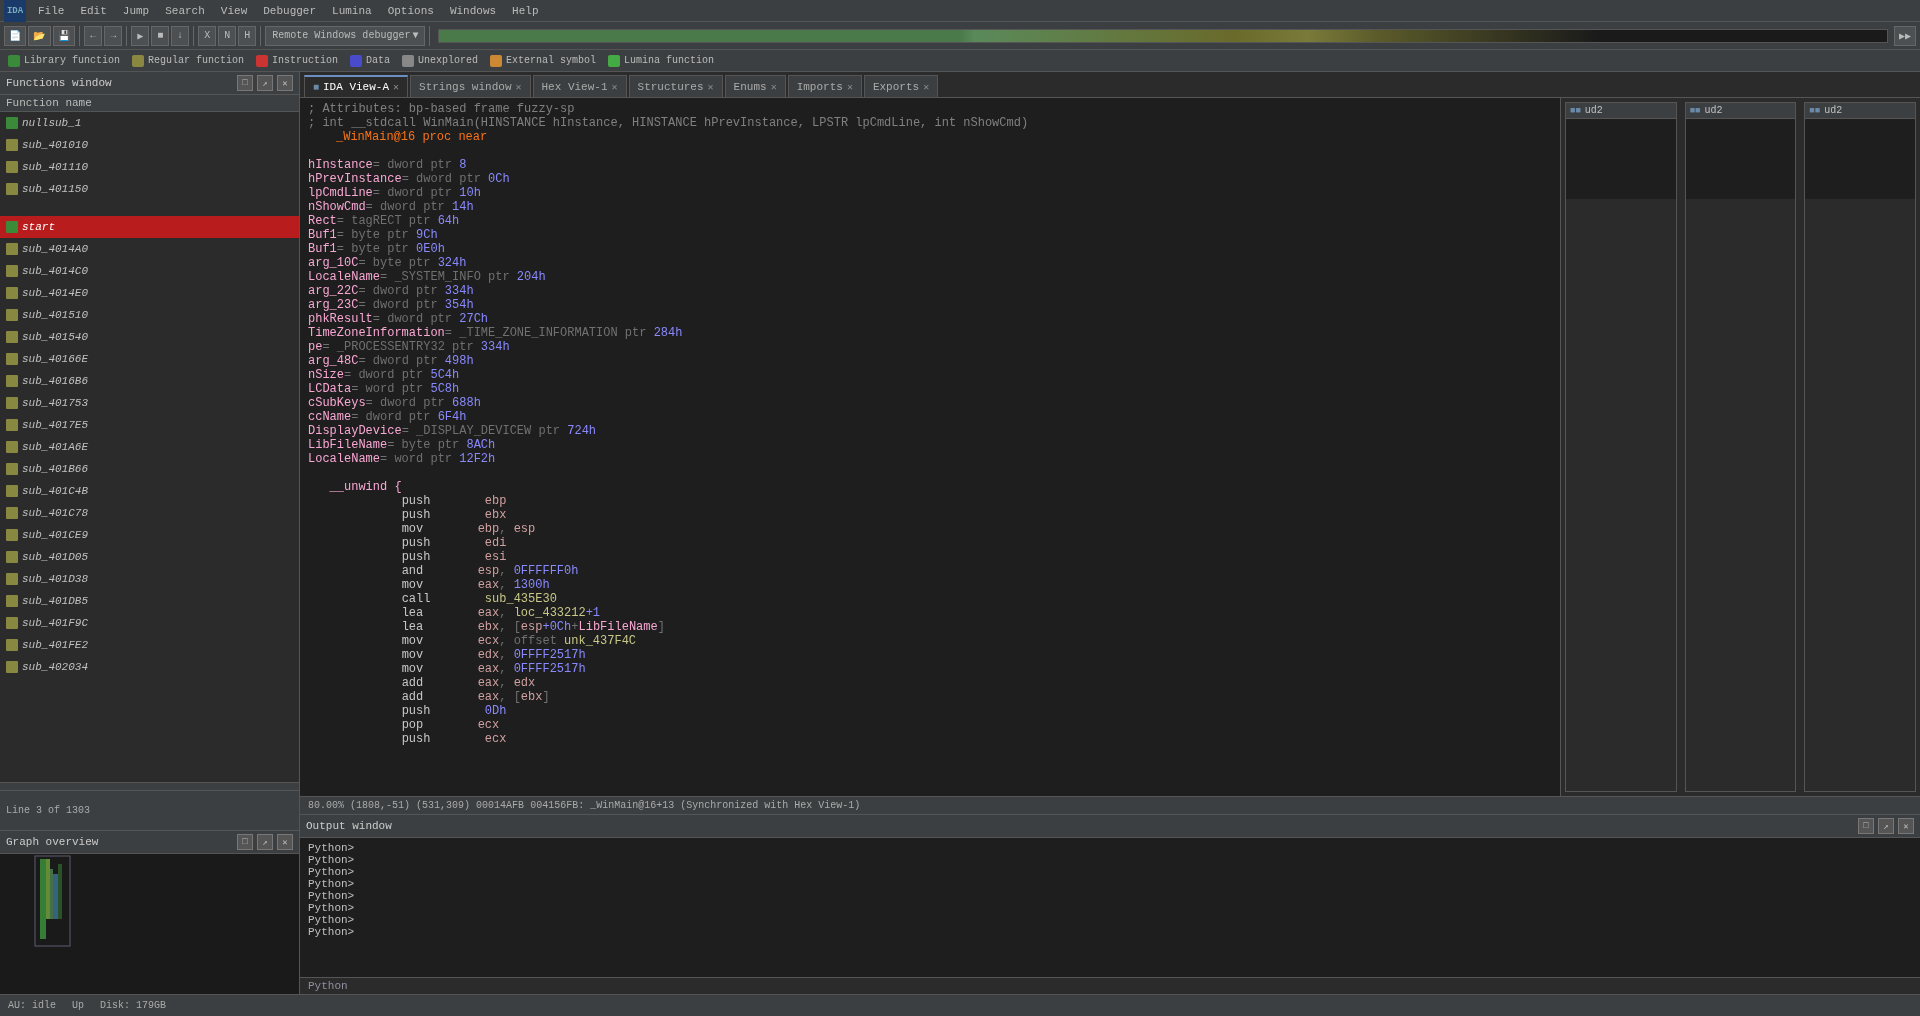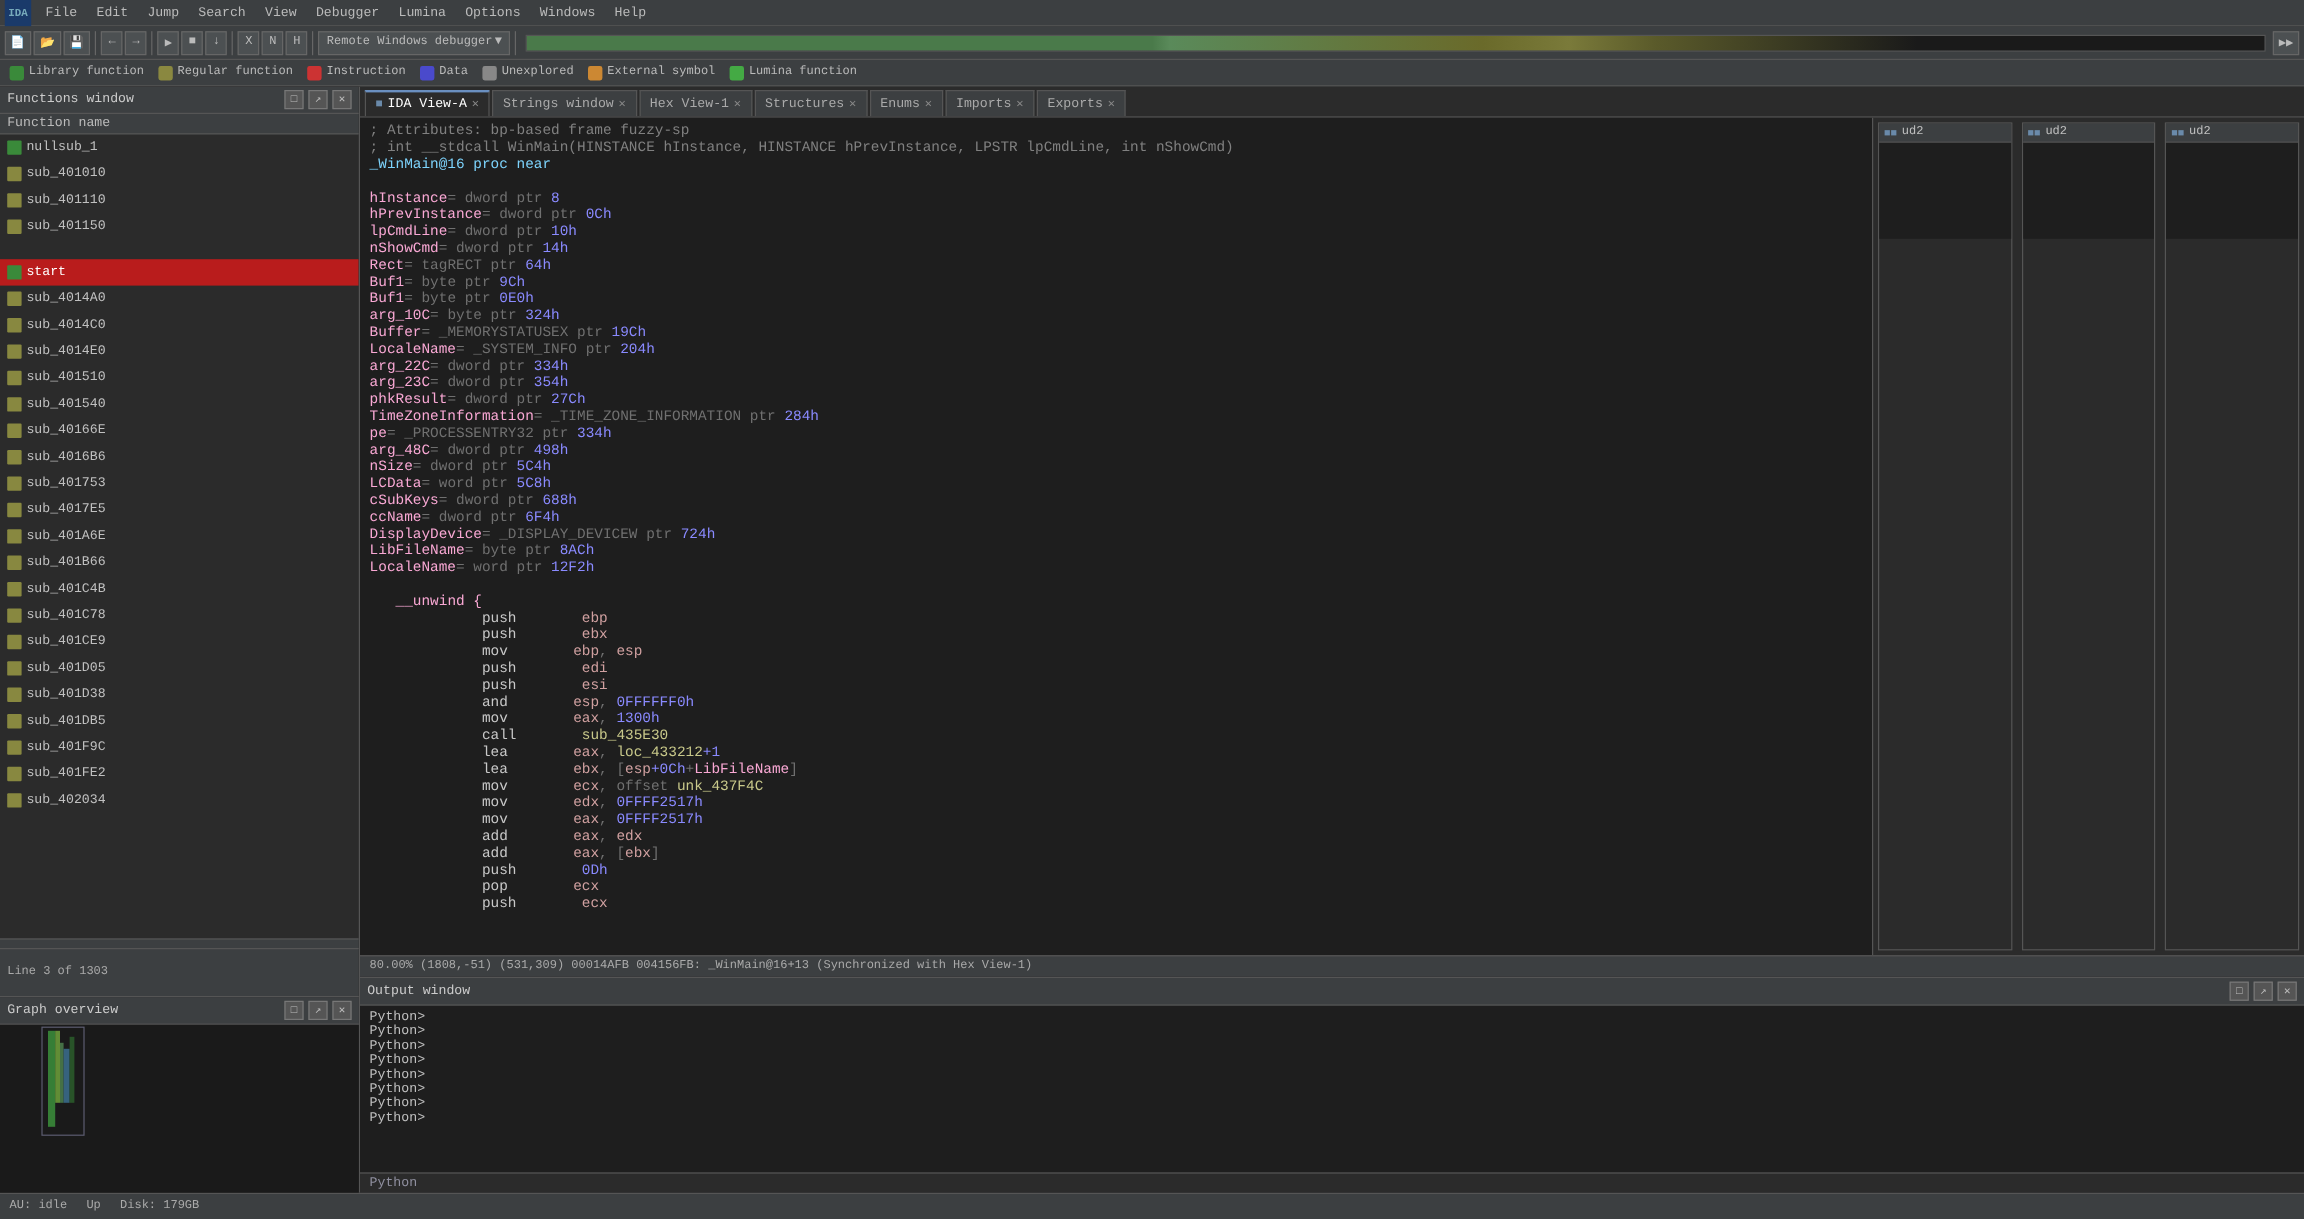--- a/index.html
+++ b/index.html
@@ -30,42 +30,42 @@
 
     
     #sidebar { width: 300px; min-width: 300px; background: #2b2b2b; border-right: 1px solid #555; display: flex; flex-direction: column; }
     #functions-window { flex: 1; display: flex; flex-direction: column; overflow: hidden; }
     .panel-header { background: #3c3f41; padding: 3px 6px; display: flex; align-items: center; justify-content: space-between; border-bottom: 1px solid #555; }
     .panel-title { color: #ccc; font-size: 11px; }
     .panel-controls { display: flex; gap: 4px; }
     .panel-btn { background: #555; border: 1px solid #777; color: #bbb; width: 16px; height: 16px; display: flex; align-items: center; justify-content: center; cursor: pointer; font-size: 9px; }
     .col-header { background: #3c3f41; padding: 2px 6px; color: #bbb; font-size: 11px; border-bottom: 1px solid #555; }
     .func-list { flex: 1; overflow-y: auto; overflow-x: hidden; }
-    .func-item { display: flex; align-items: center; padding: 5px 6px; cursor: pointer; color: #c0c0c0; }
+    .func-item { display: flex; align-items: center; padding: 5px 6px; cursor: pointer; color: #c0c0c0; font-style: italic; }
     .func-item.selected { background: #b91c1c; color: #fff; margin-top: 16px; }
     .func-icon { width: 12px; height: 12px; margin-right: 4px; display: inline-block; border-radius: 1px; }
     .func-icon.lib { background: #3a8a3a; }
     .func-icon.reg { background: #888840; }
     .func-icon.start { background: #3a8a3a; }
 
     .status-line { background: #3c3f41; padding: 14px 6px; color: #aaa; font-size: 10px; border-top: 1px solid #555; }
     .scrollbar-h { height: 8px; background: #3c3f41; border-top: 1px solid #555; }
 
     #graph-overview { height: 164px; border-top: 1px solid #555; display: flex; flex-direction: column; }
     .graph-canvas { flex: 1; background: #1a1a1a; position: relative; overflow: hidden; }
     #disasm-view { flex: 1; background: #1e1e1e; overflow-y: auto; overflow-x: hidden; padding: 4px 0; font-family: 'Courier New', monospace; font-size: 12px; }
     .disasm-line { padding: 0 8px; white-space: nowrap; min-height: 14px; line-height: 14px; }
     .kw { color: #f9a8d4; }
     .comment { color: #808080; }
     .reg { color: #d0a0a0; }
     .num { color: #8a8aff; }
     .label { color: #c8c88a; }
     .instr { color: #c8c8c8; }
     .dim { color: #707070; }
-    .proc-name { color: #7dd3fc; }
+    .proc-name { color: #f97316; margin-left: 28px; }
 
     
     #right-panel { width: 360px; background: #2b2b2b; border-left: 1px solid #555; display: flex; flex-direction: row; gap: 0; }
     .ud2-window { flex: 1; border: 1px solid #555; background: #2b2b2b; margin: 4px; }
     .ud2-header { background: #3c3f41; padding: 2px 4px; display: flex; align-items: center; gap: 4px; border-bottom: 1px solid #555; font-size: 10px; }
     .ud2-body { height: 80px; background: #1e1e1e; }
 
     
     #statusbar { background: #3c3f41; height: 18px; display: flex; align-items: center; padding: 0 8px; border-top: 1px solid #555; font-size: 10px; color: #aaa; }
 
@@ -360,21 +360,20 @@
           <div class="disasm-line">&nbsp;</div>
 
           <div class="disasm-line"><span class="kw">hInstance</span><span class="dim">= dword ptr  </span><span class="num">8</span></div>
           <div class="disasm-line"><span class="kw">hPrevInstance</span><span class="dim">= dword ptr  </span><span class="num">0Ch</span></div>
           <div class="disasm-line"><span class="kw">lpCmdLine</span><span class="dim">= dword ptr  </span><span class="num">10h</span></div>
           <div class="disasm-line"><span class="kw">nShowCmd</span><span class="dim">= dword ptr  </span><span class="num">14h</span></div>
           <div class="disasm-line"><span class="kw">Rect</span><span class="dim">= tagRECT ptr  </span><span class="num">64h</span></div>
           <div class="disasm-line"><span class="kw">Buf1</span><span class="dim">= byte ptr  </span><span class="num">9Ch</span></div>
           <div class="disasm-line"><span class="kw">Buf1</span><span class="dim">= byte ptr  </span><span class="num">0E0h</span></div>
           <div class="disasm-line"><span class="kw">arg_10C</span><span class="dim">= byte ptr  </span><span class="num">324h</span></div>
-          <div class="disasm-line"><span class="kw">Buffer</span><span class="dim">= _MEMORYSTATUSEX ptr  </span><span class="num">19Ch</span></div>
           <div class="disasm-line"><span class="kw">LocaleName</span><span class="dim">= _SYSTEM_INFO ptr  </span><span class="num">204h</span></div>
           <div class="disasm-line"><span class="kw">arg_22C</span><span class="dim">= dword ptr  </span><span class="num">334h</span></div>
           <div class="disasm-line"><span class="kw">arg_23C</span><span class="dim">= dword ptr  </span><span class="num">354h</span></div>
           <div class="disasm-line"><span class="kw">phkResult</span><span class="dim">= dword ptr  </span><span class="num">27Ch</span></div>
           <div class="disasm-line"><span class="kw">TimeZoneInformation</span><span class="dim">= _TIME_ZONE_INFORMATION ptr  </span><span class="num">284h</span></div>
           <div class="disasm-line"><span class="kw">pe</span><span class="dim">= _PROCESSENTRY32 ptr  </span><span class="num">334h</span></div>
           <div class="disasm-line"><span class="kw">arg_48C</span><span class="dim">= dword ptr  </span><span class="num">498h</span></div>
           <div class="disasm-line"><span class="kw">nSize</span><span class="dim">= dword ptr  </span><span class="num">5C4h</span></div>
           <div class="disasm-line"><span class="kw">LCData</span><span class="dim">= word ptr  </span><span class="num">5C8h</span></div>
           <div class="disasm-line"><span class="kw">cSubKeys</span><span class="dim">= dword ptr  </span><span class="num">688h</span></div>

